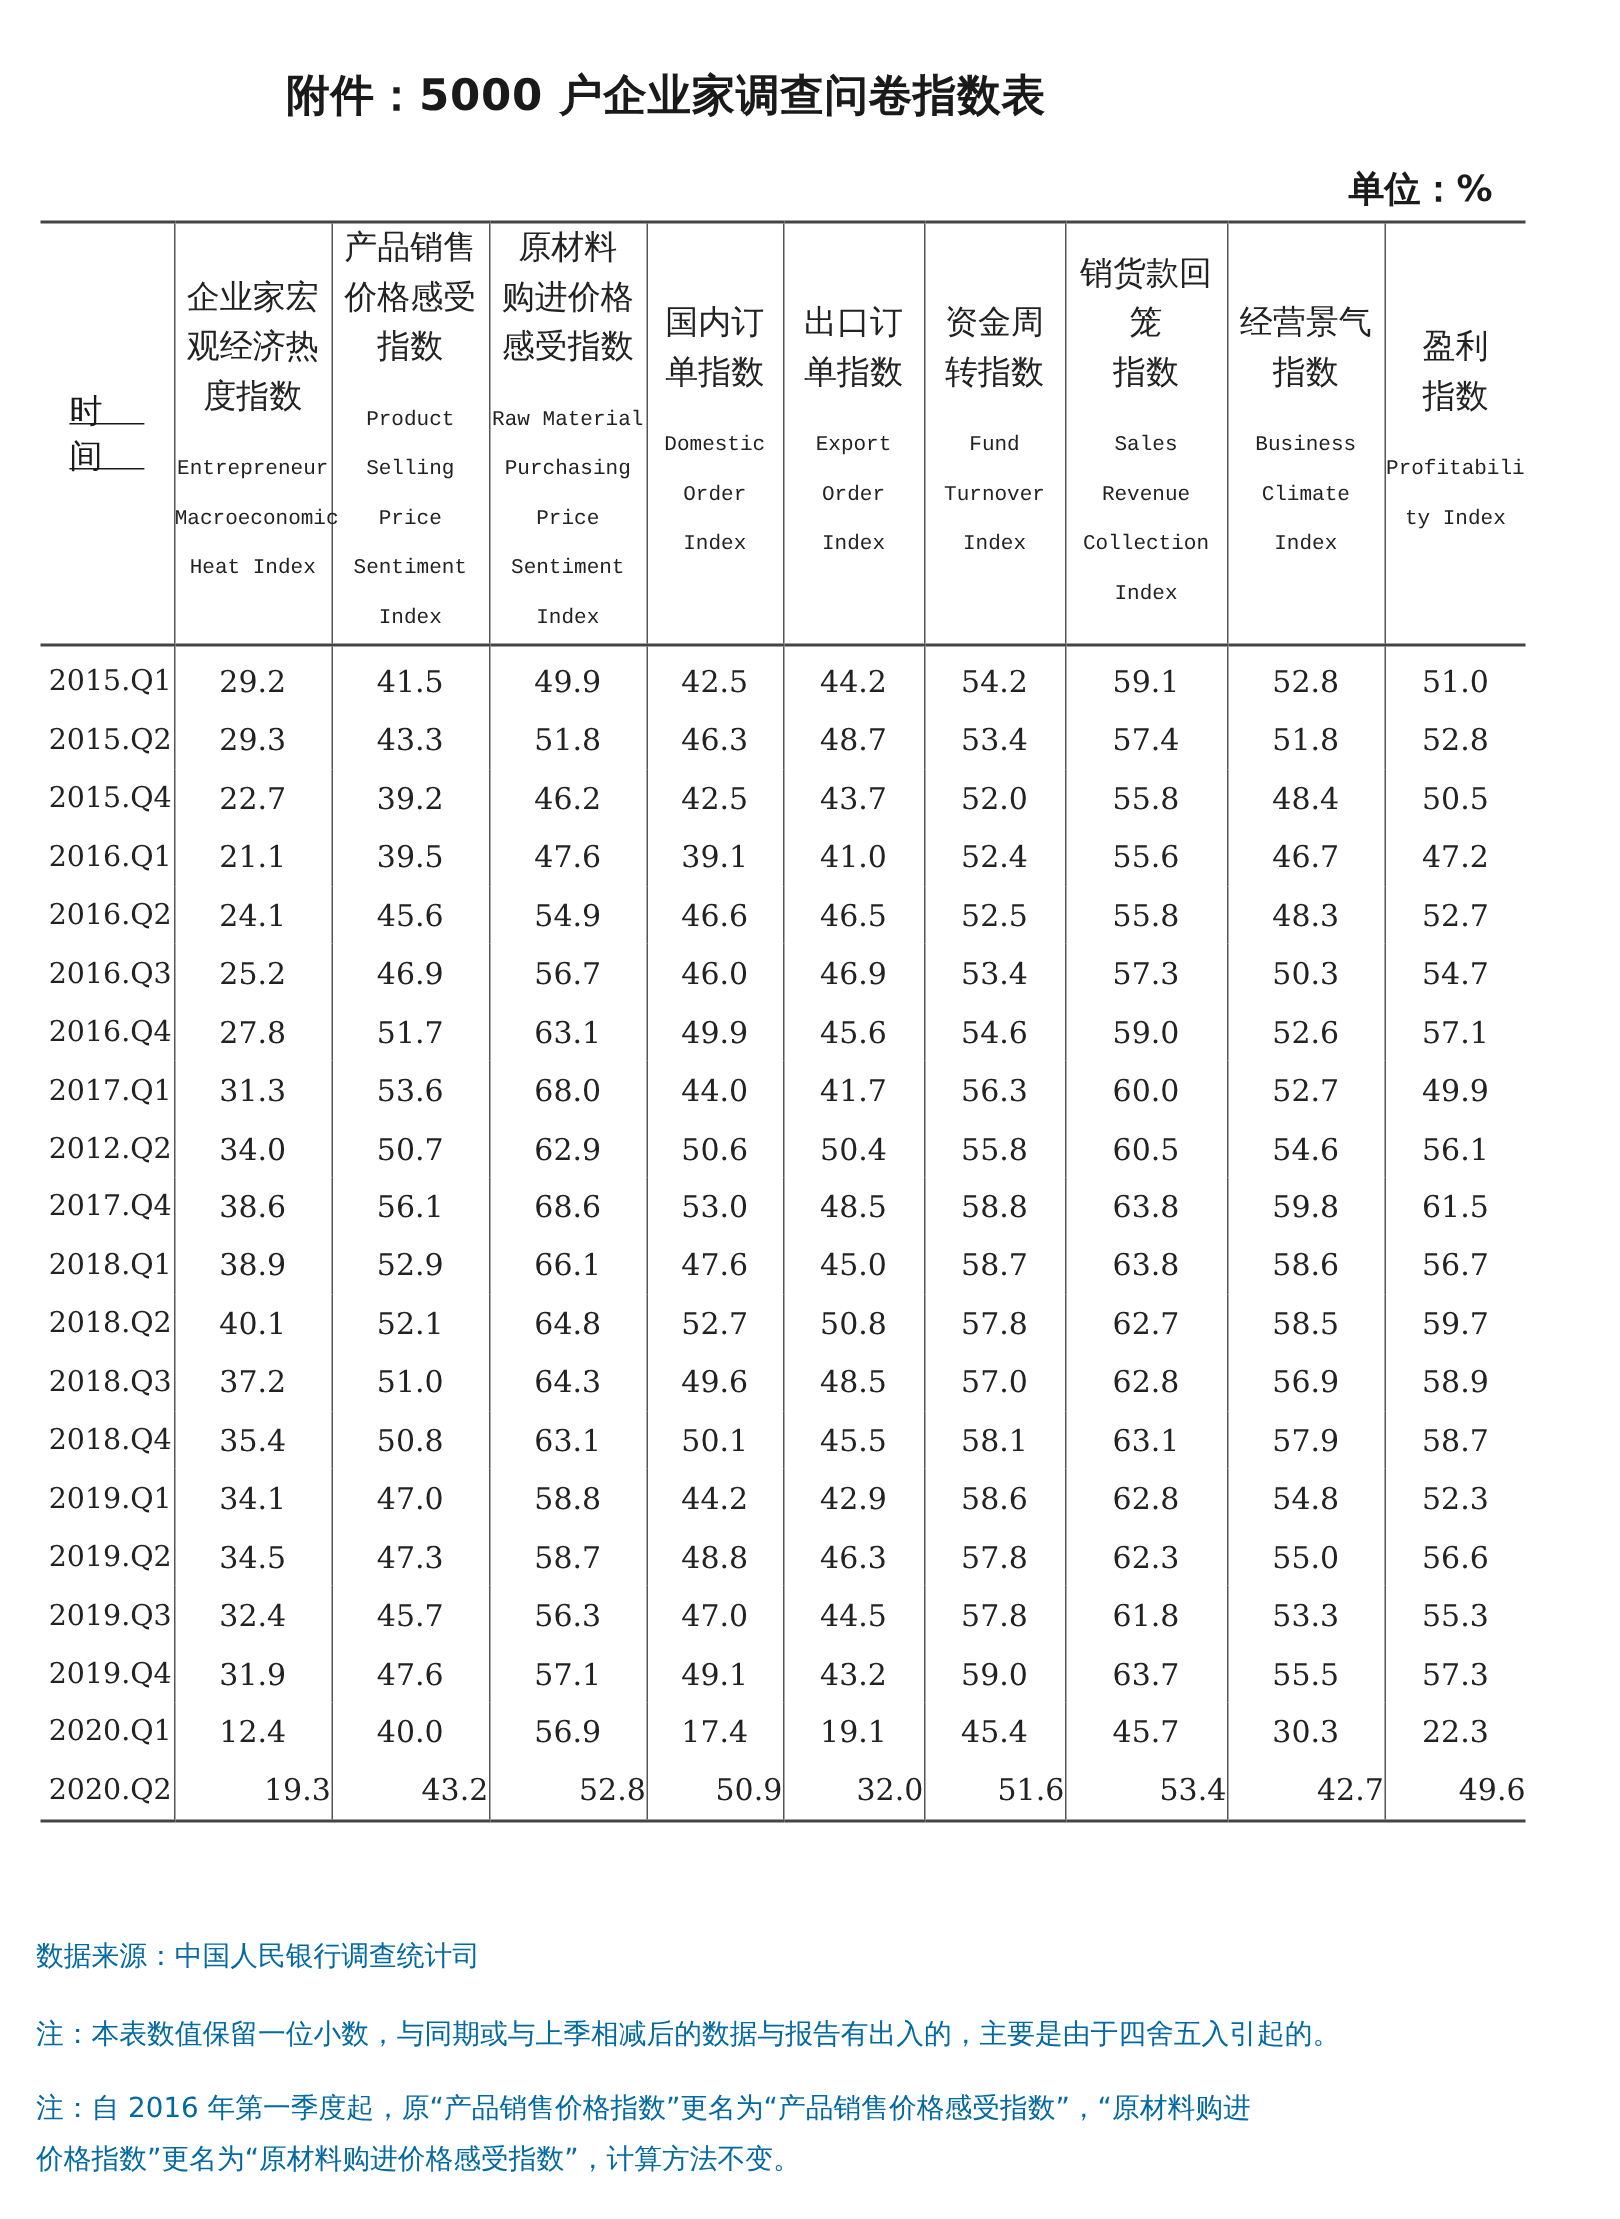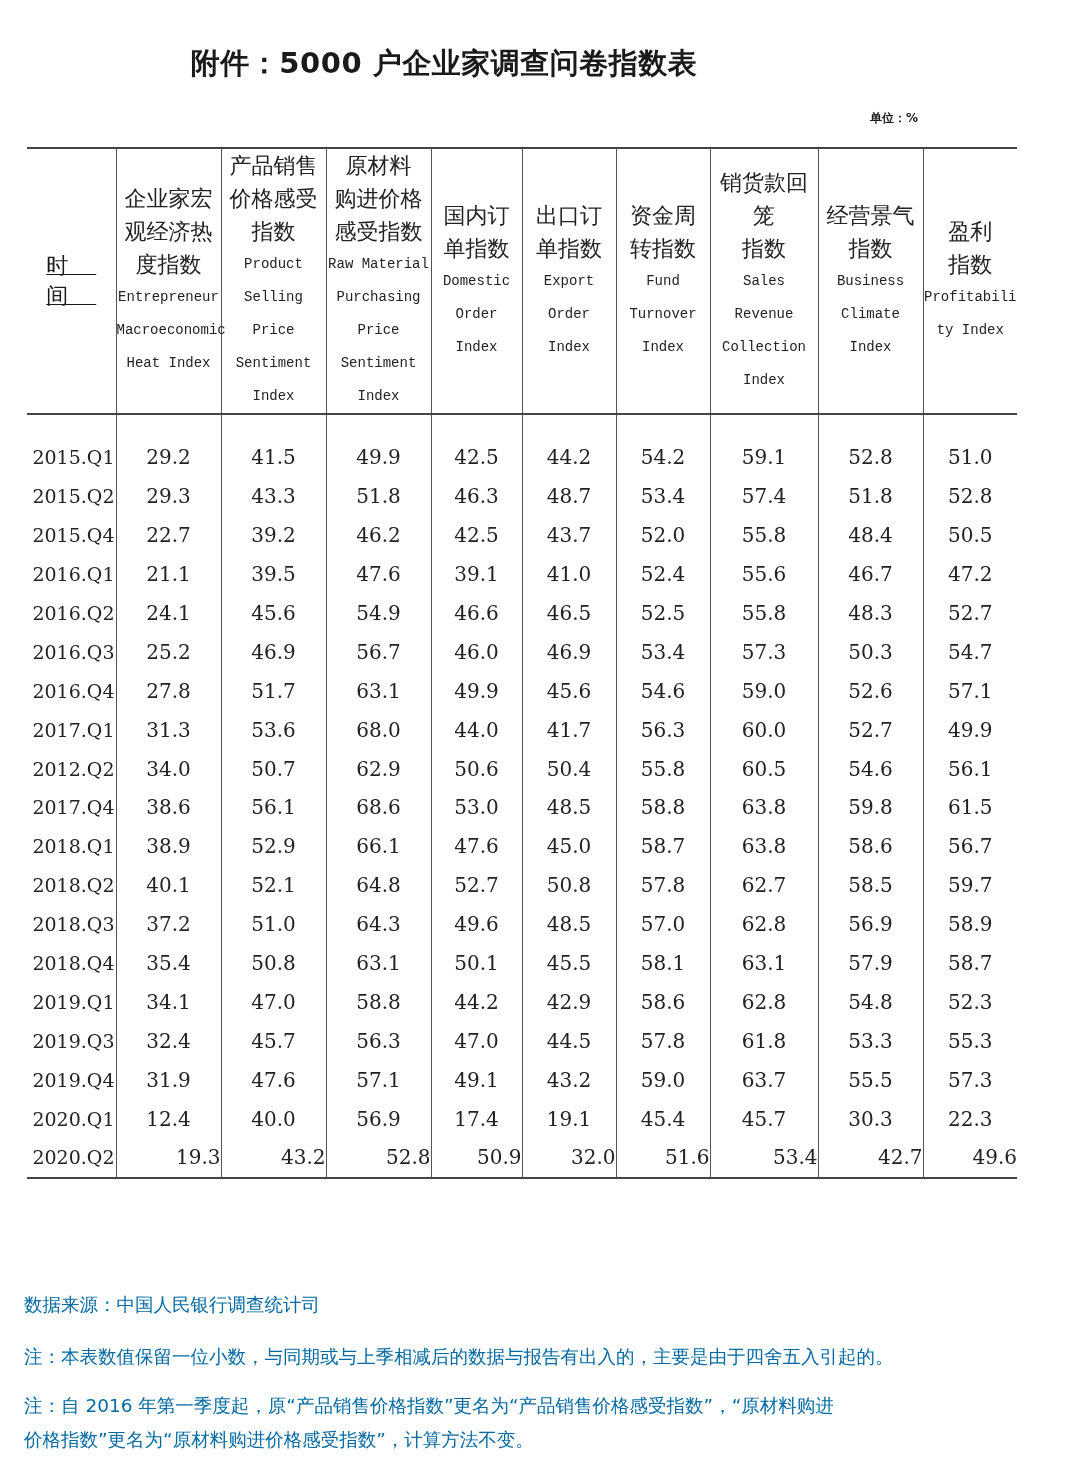--- a/index.html
+++ b/index.html
@@ -1,28 +1,28 @@
 <!DOCTYPE html>
 <html><head>
 <meta charset="utf-8">
 <style>
   html, body { margin: 0; padding: 0; background: #ffffff; }
   body { width: 1080px; height: 1479px; position: relative; overflow: hidden; color: #1a1a1a; font-family: "DejaVu Serif", serif; }
   .title { position: absolute; top: 44px; left: 0; width: 888px; text-align: center; font-family: "DejaVu Sans", sans-serif; font-size: 29px; font-weight: bold; letter-spacing: 0.5px; }
-  .unit { position: absolute; top: 110px; left: 870px; font-family: "DejaVu Sans", sans-serif; font-size: 12px; font-weight: bold; }
+  .unit { position: absolute; top: 110px; left: 899px; font-family: "DejaVu Sans", sans-serif; font-size: 24px; font-weight: bold; }
   table { position: absolute; top: 147px; left: 27px; width: 990px; border-collapse: collapse; table-layout: fixed; }
   thead tr { height: 265px; }
   th { font-weight: normal; vertical-align: middle; text-align: center; border-left: 1.5px solid #555; padding: 0; border-top: 2px solid #444; border-bottom: 2px solid #444; }
   th:first-child { border-left: none; text-decoration: underline; }
   .cn { font-family: "DejaVu Sans", sans-serif; font-size: 22px; line-height: 33px; display: block; color: #222; }
-  .en { font-family: "Liberation Mono", monospace; font-size: 14px; line-height: 33px; display: block; color: #222; white-space: pre-line; }
+  .en { font-family: "Liberation Mono", monospace; font-size: 14px; line-height: 33px; display: block; color: #222; white-space: pre-line; margin-top: 16px; }
   .time-head { font-family: "DejaVu Sans", sans-serif; font-size: 22px; letter-spacing: 28px; }
   td { text-align: center; font-family: "DejaVu Serif", serif; font-size: 20px; height: 38.9px; padding: 0; border-left: 1.5px solid #555; color: #222; }
   td:first-child { border-left: none; text-align: right; padding-right: 1px; font-size: 19px; }
-  tbody tr:first-child td { padding-top: 23px; }
+  tbody tr:first-child td { padding-top: 4px; }
   tbody tr:last-child td { border-bottom: 2px solid #444; text-align: right; }
   .note { position: absolute; left: 24px; font-family: "DejaVu Sans", sans-serif; font-size: 18.5px; color: #0369a1; line-height: 30px; }
 </style>
 </head>
 <body>
 
 <div class="title">附件：5000 户企业家调查问卷指数表</div>
 <div class="unit">单位：%</div>
 
 <table>
@@ -284,20 +284,32 @@
         <td>47.0</td>
         <td>58.8</td>
         <td>44.2</td>
         <td>42.9</td>
         <td>58.6</td>
         <td>62.8</td>
         <td>54.8</td>
         <td>52.3</td>
       </tr>
       <tr>
+        <td>2019.Q2</td>
+        <td>34.5</td>
+        <td>47.3</td>
+        <td>58.7</td>
+        <td>48.8</td>
+        <td>46.3</td>
+        <td>57.8</td>
+        <td>62.3</td>
+        <td>55.0</td>
+        <td>56.6</td>
+      </tr>
+      <tr>
         <td>2019.Q3</td>
         <td>32.4</td>
         <td>45.7</td>
         <td>56.3</td>
         <td>47.0</td>
         <td>44.5</td>
         <td>57.8</td>
         <td>61.8</td>
         <td>53.3</td>
         <td>55.3</td>

